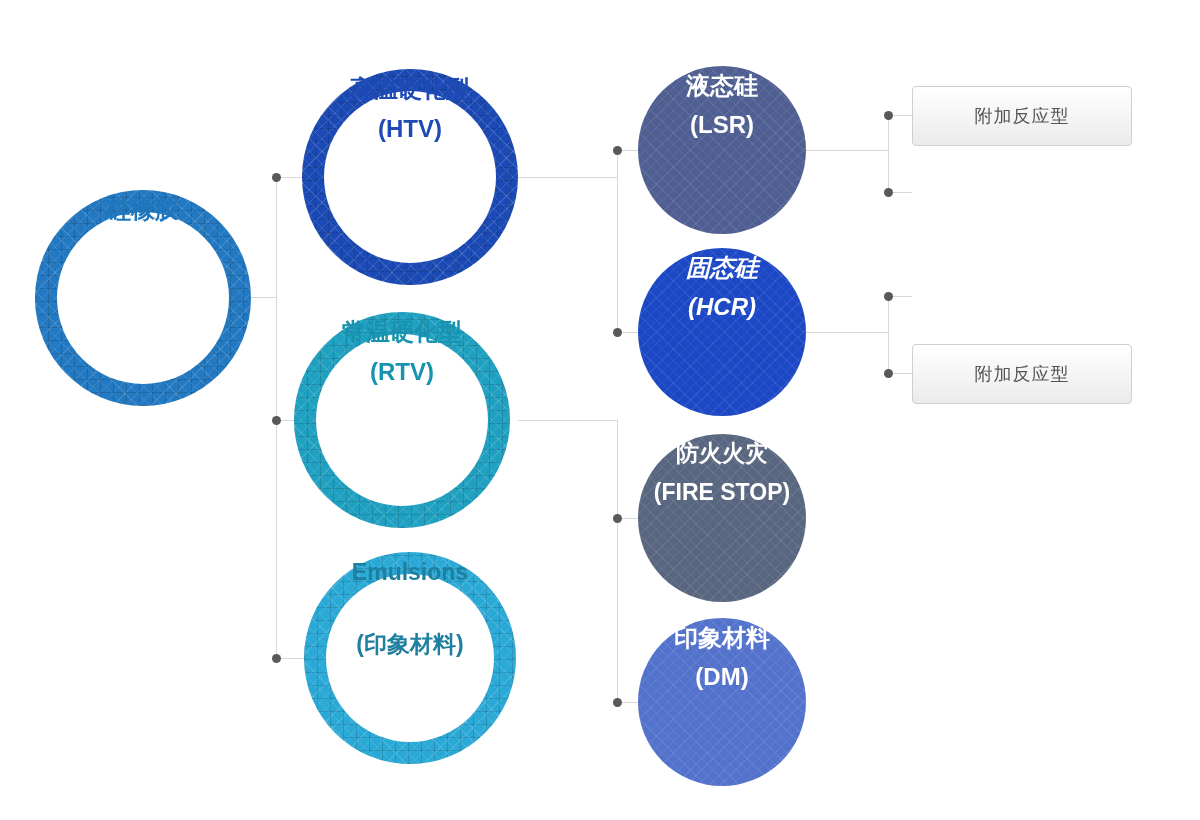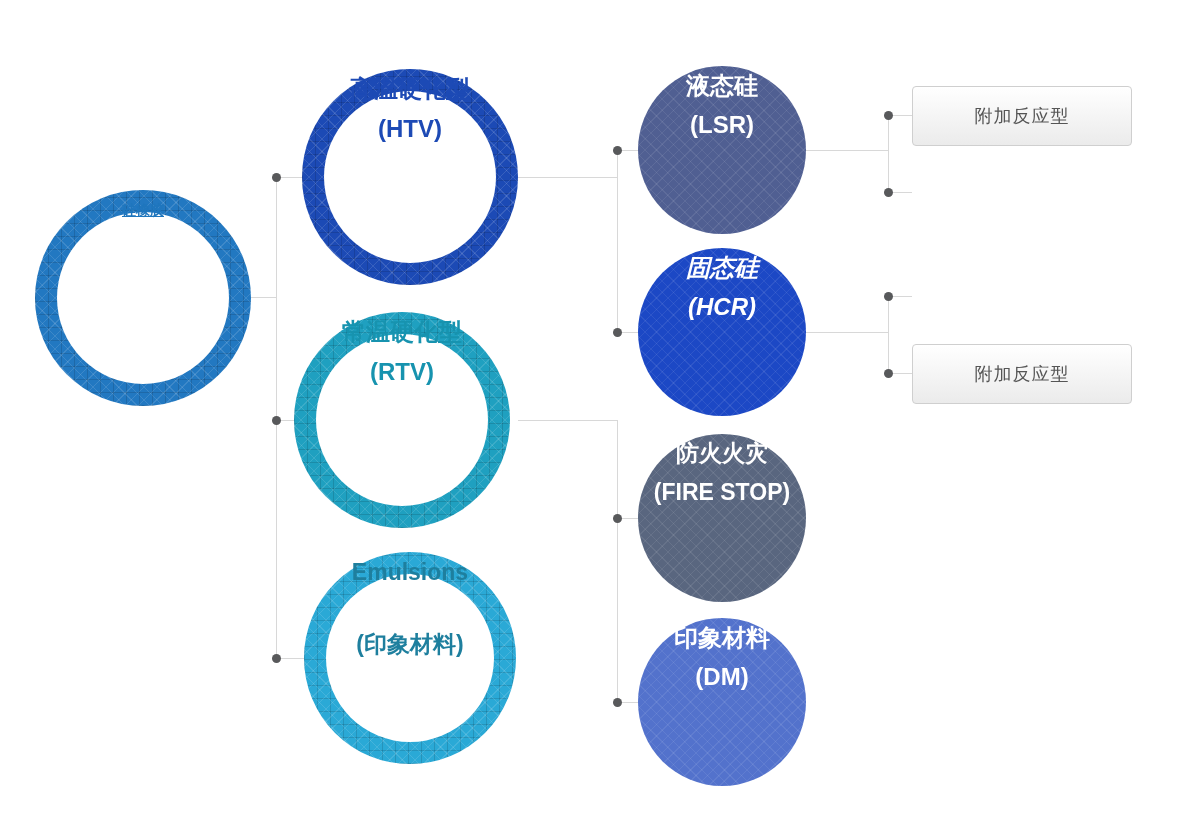--- a/index.html
+++ b/index.html
@@ -74,21 +74,21 @@
   #fire{left:638px;top:434px;width:168px;height:168px;}
   #dm{left:638px;top:618px;width:168px;height:168px;}
 
   
   .label{
     position:absolute;inset:0;z-index:4;
     display:flex;flex-direction:column;align-items:center;justify-content:flex-start;
     text-align:center;font-weight:600;font-size:24px;line-height:40px;
     white-space:nowrap;color:var(--tc,#1f76bd);
   }
-  #root .label{font-size:14px;text-decoration:underline;}
+  #root .label{font-size:24px;}
   #emu .label{font-size:23px;gap:32px;}
   .disc .label{font-size:24px;line-height:39px;}
   #fire .label{font-size:23px;}
 
   
   .leaf{
     position:absolute;left:912px;width:218px;height:58px;z-index:2;
     border:1px solid #cfcfcf;border-radius:4px;
     background:linear-gradient(#ffffff, #ebebeb);
     display:flex;align-items:center;justify-content:center;

